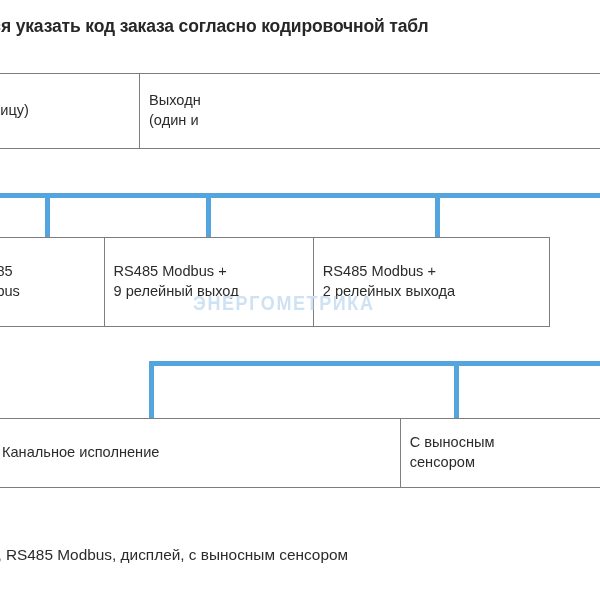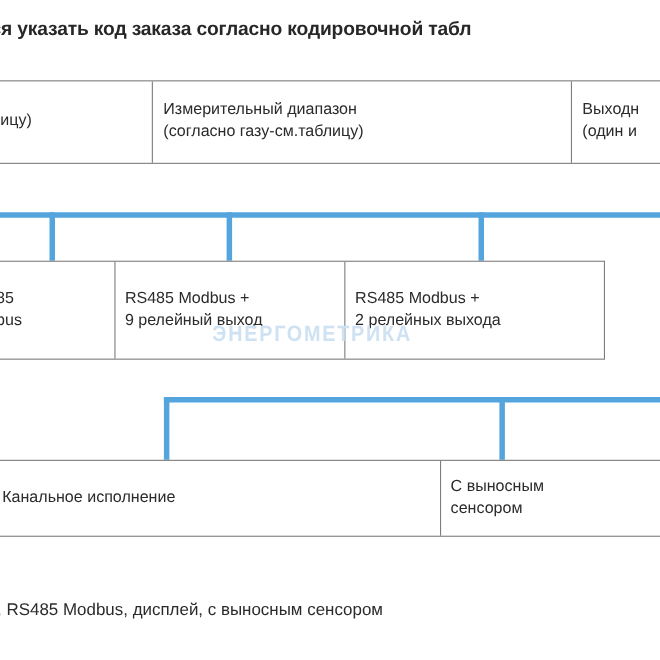--- a/index.html
+++ b/index.html
@@ -152,24 +152,20 @@
 
 <div id="canvas">
 
   <div class="heading">буется указать код заказа согласно кодировочной табл</div>
 
   <div class="boxrow" id="row-params">
     <div class="cell c1">
       <span class="ln">см.таблицу)</span>
       
     </div>
-    <div class="cell c2">
-      <span class="ln">Измерительный диапазон</span>
-      <span class="ln">(согласно газу-см.таблицу)</span>
-    </div>
     <div class="cell c3">
       <span class="ln">Выходн</span>
       <span class="ln">(один и</span>
     </div>
   </div>
 
   <div class="connector">
     <div class="conn-h" id="conn1-h"></div>
     <div class="conn-v" id="conn1-v1"></div>
     <div class="conn-v" id="conn1-v2"></div>

